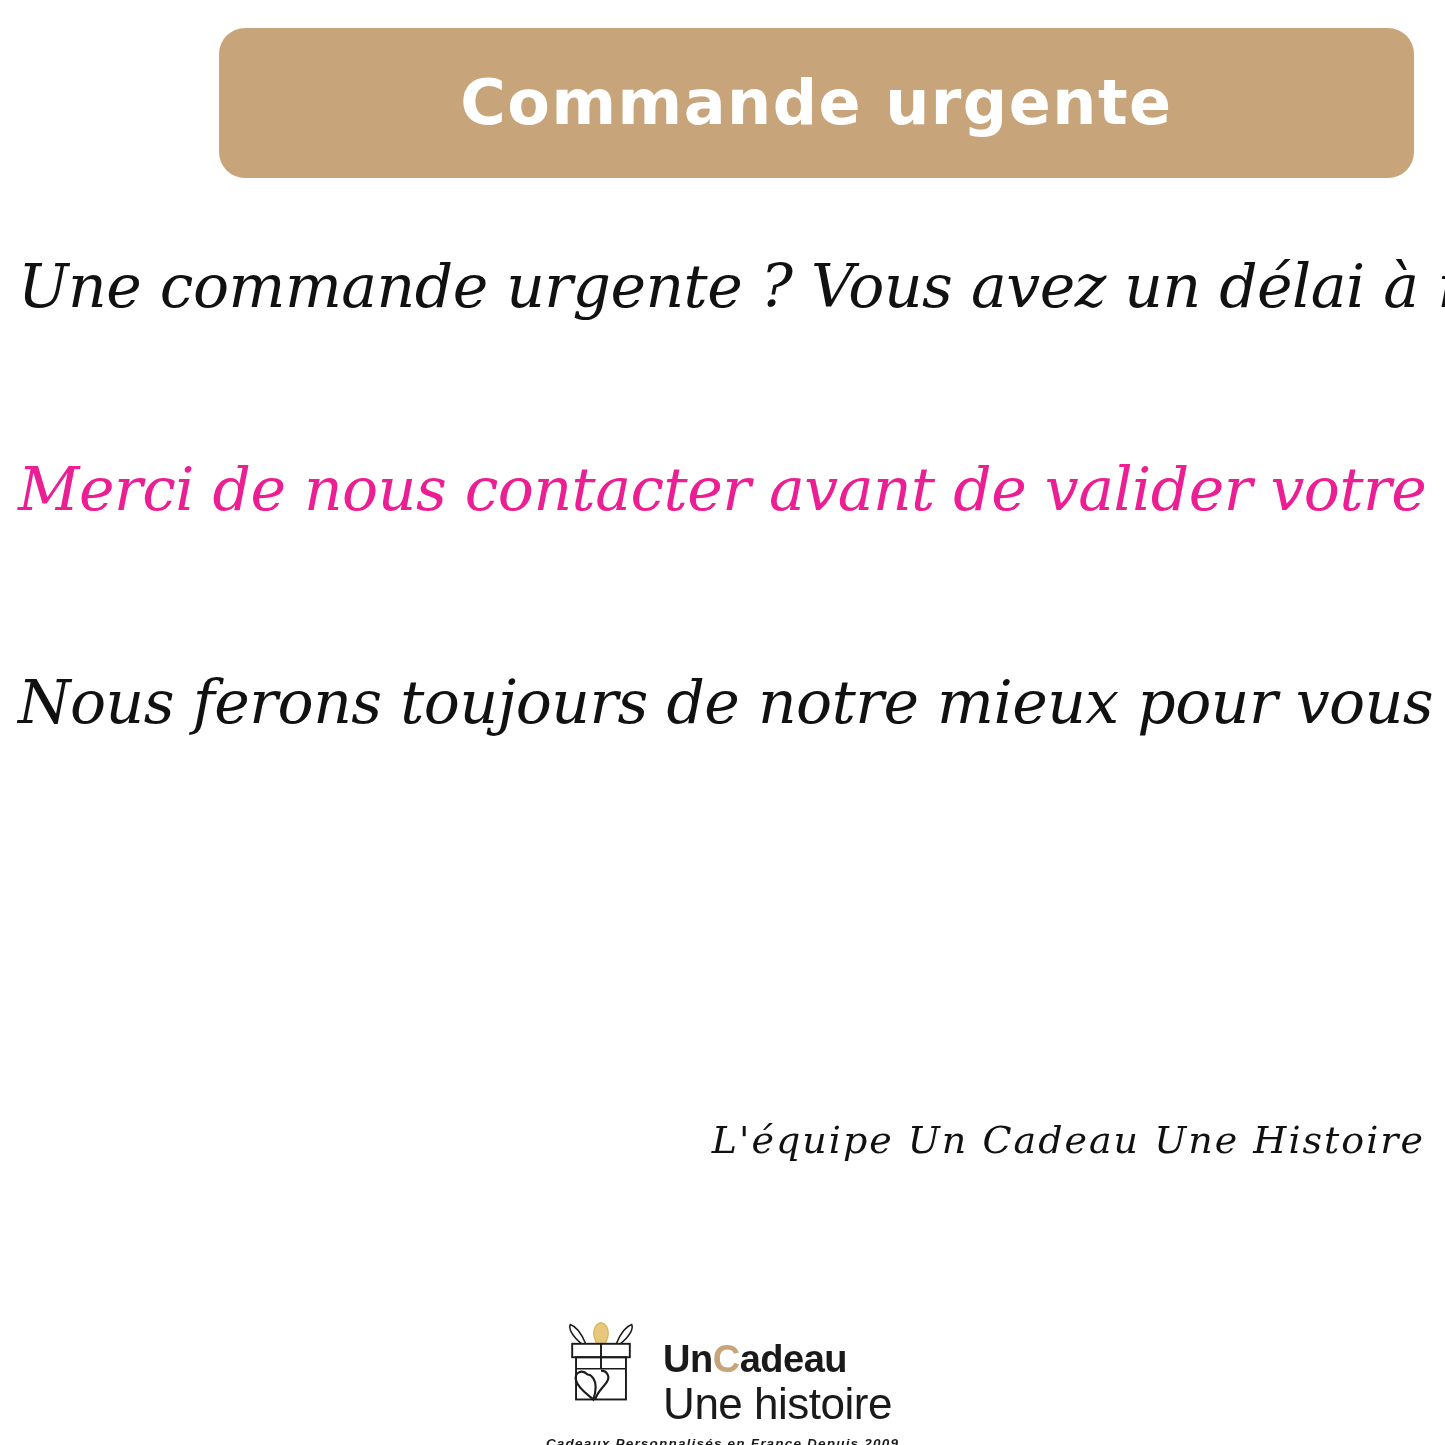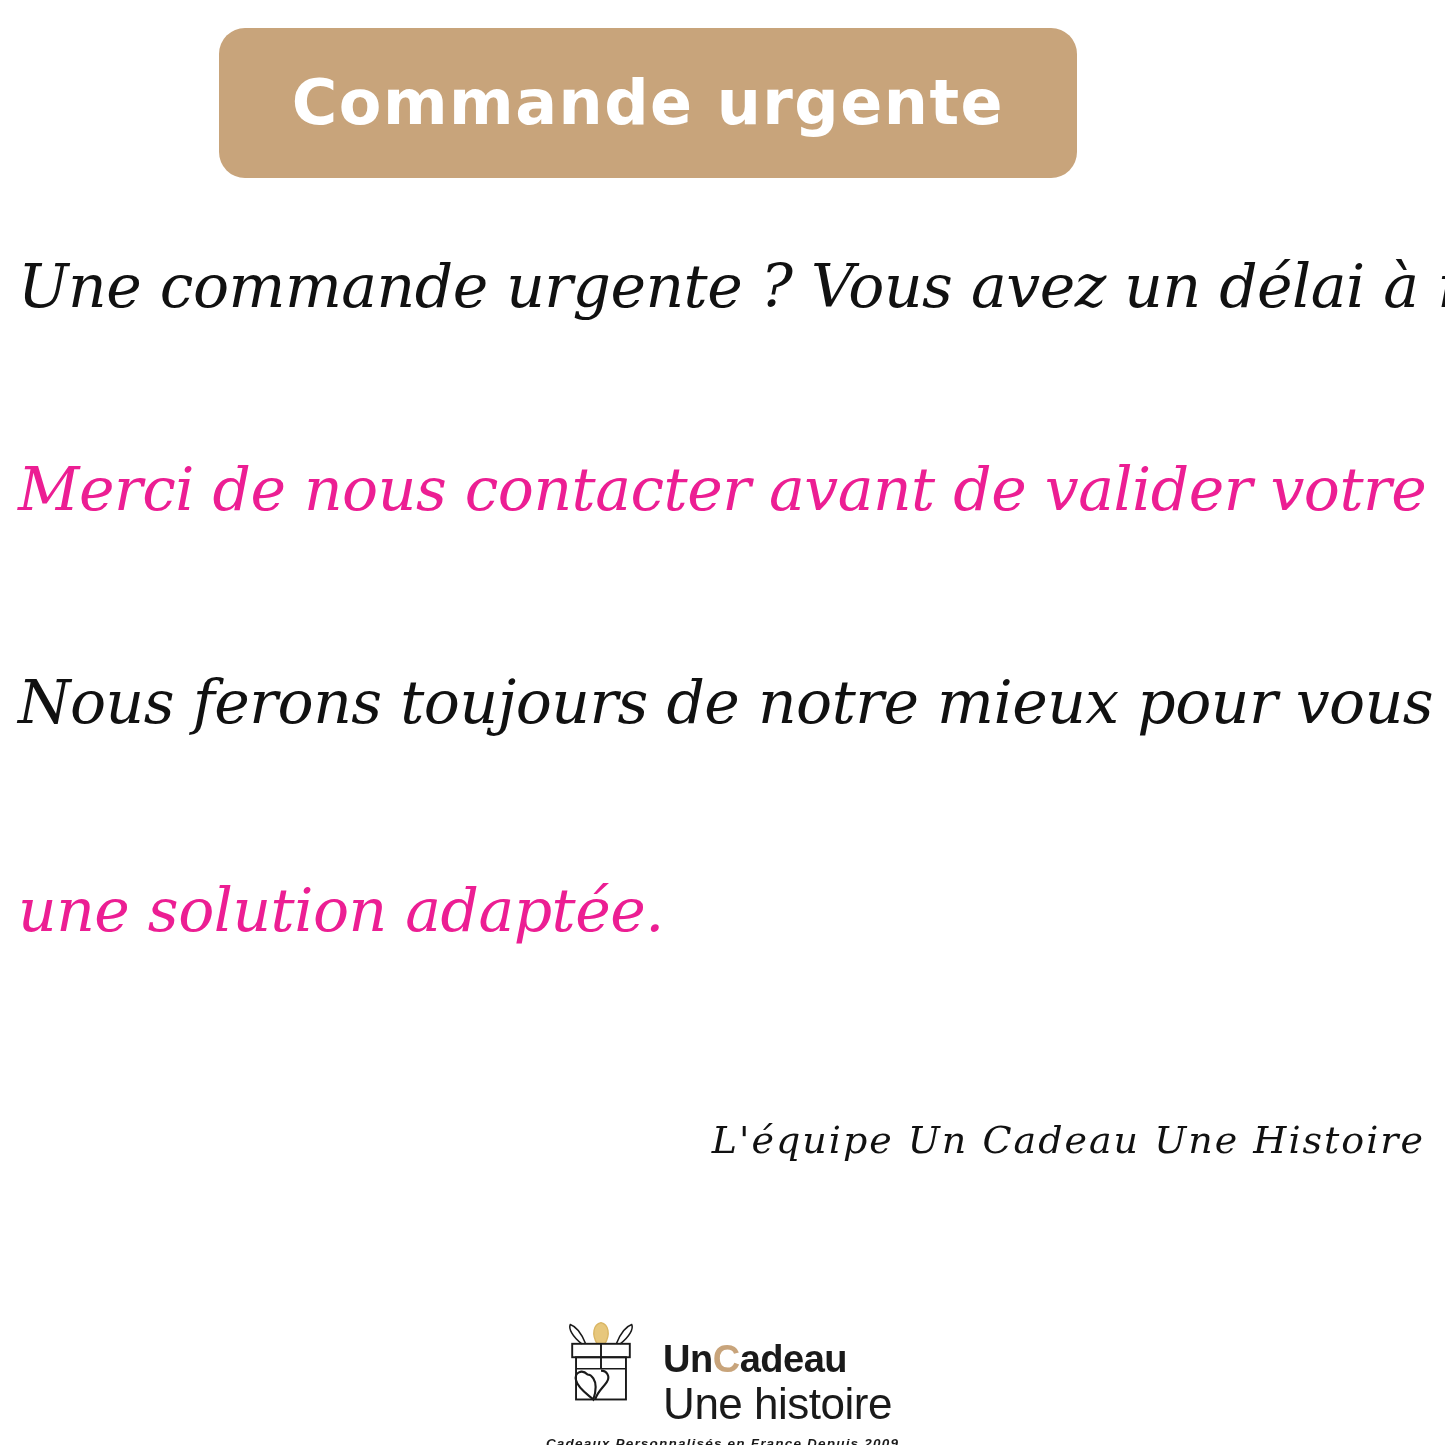--- a/index.html
+++ b/index.html
@@ -13,21 +13,21 @@
     position: relative;
     font-family: "Liberation Sans", sans-serif;
     overflow: hidden;
   }
 
   
   .banner {
     position: absolute;
     left: 219px;
     top: 28px;
-    width: 858px;
+    width: 1195px;
     height: 150px;
     background: #c8a47b;
     border-radius: 26px;
     display: flex;
     align-items: center;
     justify-content: center;
     box-sizing: border-box;
   }
   .banner-title {
     color: #ffffff;
@@ -141,21 +141,20 @@
   <div class="banner-title">Commande urgente</div>
 </div>
 
 <div class="copy">
   <div class="line line-1">Une commande urgente ? Vous avez un délai à respecter ?</div>
   <div class="gap-a"></div>
   <div class="line line-2 pink">Merci de nous contacter avant de valider votre achat.</div>
   <div class="gap-b"></div>
   <div class="line line-3">Nous ferons toujours de notre mieux pour vous proposer</div>
   <div class="gap-c"></div>
-  <div class="line line-4 pink">une solution adaptée.</div>
 </div>
 
 <div class="signature">L'équipe Un Cadeau Une Histoire</div>
 
 <div class="logo">
   <div class="logo-row">
     <div class="logo-mark">
       <svg viewBox="0 0 100 100" width="96" height="96" aria-hidden="true">
 
         <path d="M30 30 C20 22, 16 14, 18 10 C24 12, 30 20, 34 30" fill="none" stroke="#1a1a1a" stroke-width="1.6"></path>

